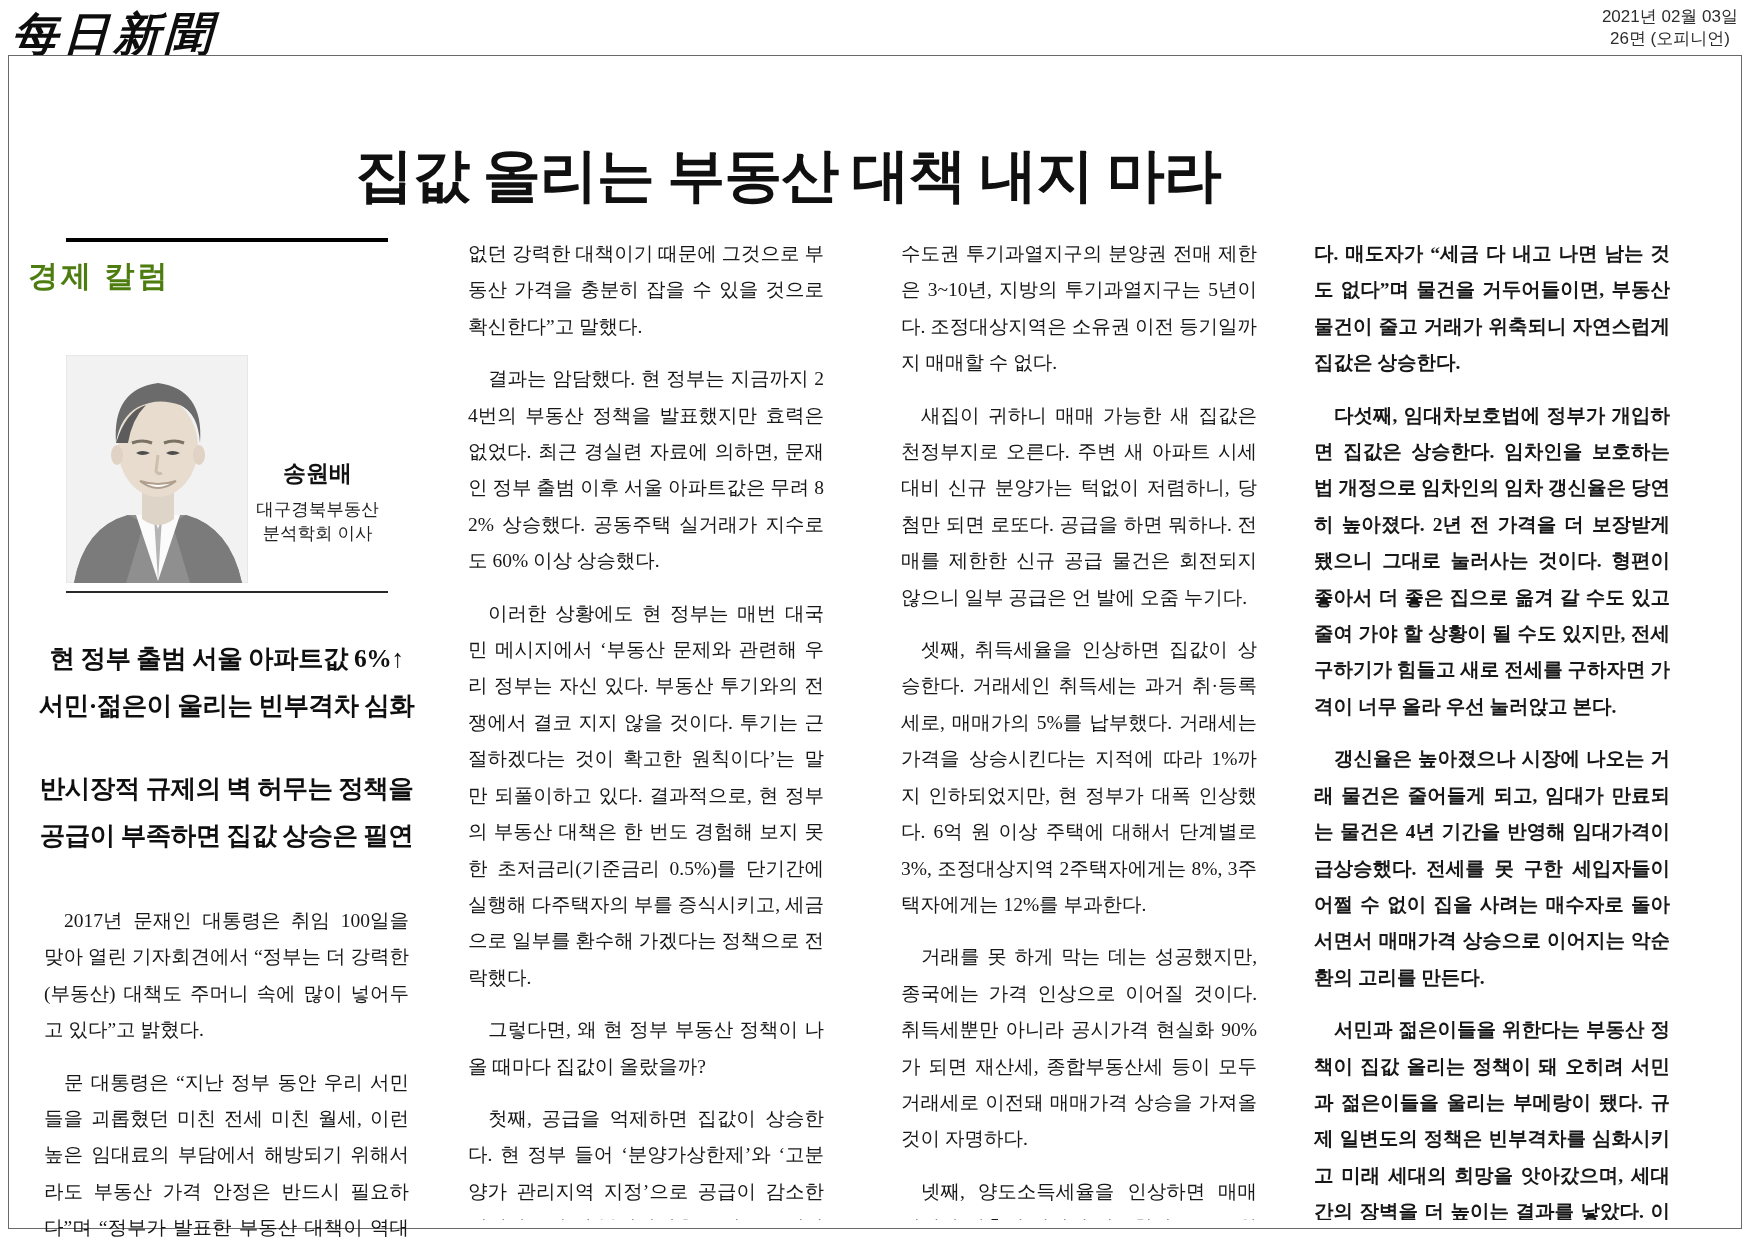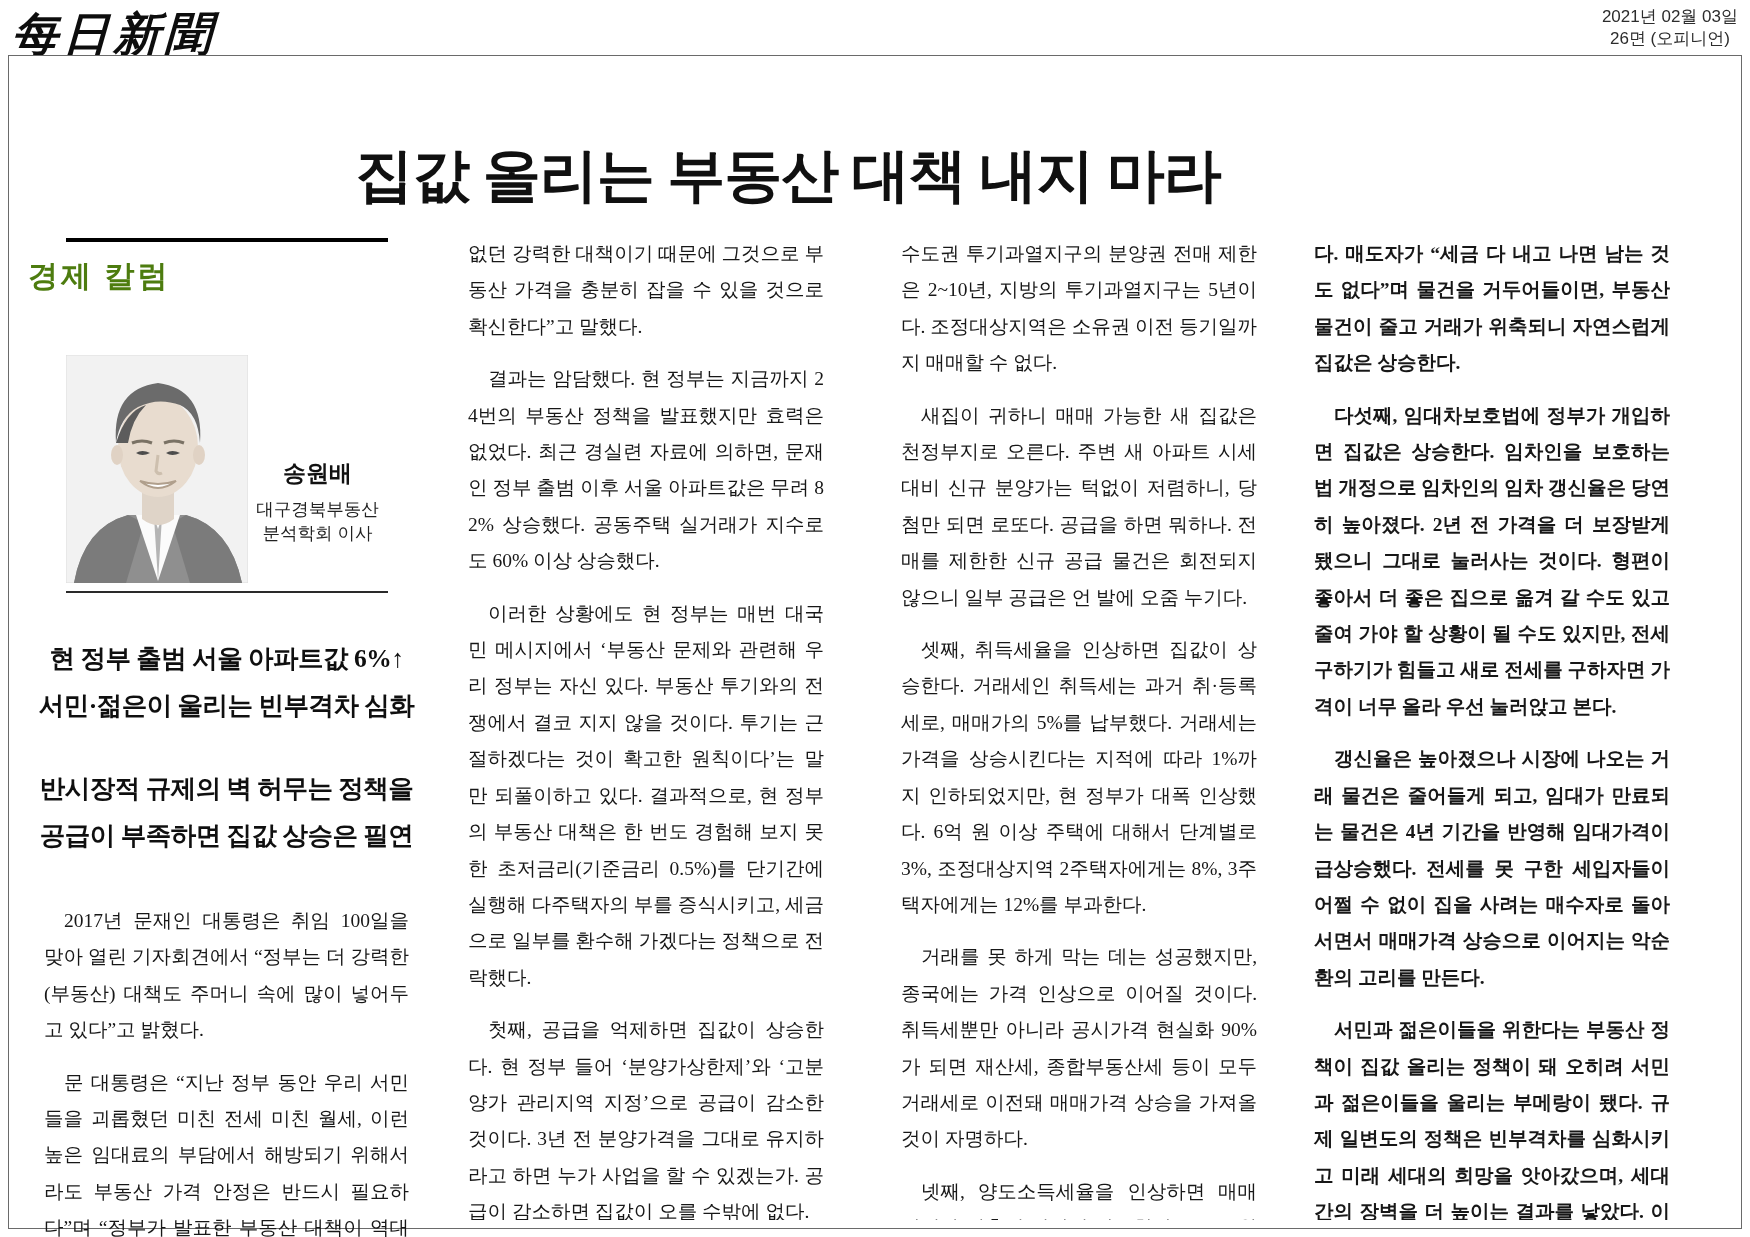--- a/index.html
+++ b/index.html
@@ -154,26 +154,27 @@
   <div class="author-intro">
     <p>2017년 문재인 대통령은 취임 100일을 맞아 열린 기자회견에서 “정부는 더 강력한 (부동산) 대책도 주머니 속에 많이 넣어두고 있다”고 밝혔다.</p>
     <p>문 대통령은 “지난 정부 동안 우리 서민들을 괴롭혔던 미친 전세 미친 월세, 이런 높은 임대료의 부담에서 해방되기 위해서라도 부동산 가격 안정은 반드시 필요하다”며 “정부가 발표한 부동산 대책이 역대에</p>
   </div>
 </div>
 
 <div class="col bcol1">
   <p class="cont">없던 강력한 대책이기 때문에 그것으로 부동산 가격을 충분히 잡을 수 있을 것으로 확신한다”고 말했다.</p>
   <p>결과는 암담했다. 현 정부는 지금까지 24번의 부동산 정책을 발표했지만 효력은 없었다. 최근 경실련 자료에 의하면, 문재인 정부 출범 이후 서울 아파트값은 무려 82% 상승했다. 공동주택 실거래가 지수로도 60% 이상 상승했다.</p>
   <p>이러한 상황에도 현 정부는 매번 대국민 메시지에서 ‘부동산 문제와 관련해 우리 정부는 자신 있다. 부동산 투기와의 전쟁에서 결코 지지 않을 것이다. 투기는 근절하겠다는 것이 확고한 원칙이다’는 말만 되풀이하고 있다. 결과적으로, 현 정부의 부동산 대책은 한 번도 경험해 보지 못한 초저금리(기준금리 0.5%)를 단기간에 실행해 다주택자의 부를 증식시키고, 세금으로 일부를 환수해 가겠다는 정책으로 전락했다.</p>
+  <p>그렇다면, 왜 현 정부 부동산 정책이 나올 때마다 집값이 올랐을까?</p>
   <p>첫째, 공급을 억제하면 집값이 상승한다. 현 정부 들어 ‘분양가상한제’와 ‘고분양가 관리지역 지정’으로 공급이 감소한 것이다. 3년 전 분양가격을 그대로 유지하라고 하면 누가 사업을 할 수 있겠는가. 공급이 감소하면 집값이 오를 수밖에 없다.</p>
   <p>둘째, 전매를 제한하면 집값이 상승한다.</p>
 </div>
 
 <div class="col bcol2">
-  <p class="cont">수도권 투기과열지구의 분양권 전매 제한은 2~10년, 지방의 투기과열지구는 5년이다. 조정대상지역은 소유권 이전 등기일까지 매매할 수 없다.</p>
+  <p class="cont">수도권 투기과열지구의 분양권 전매 제한은 3~10년, 지방의 투기과열지구는 5년이다. 조정대상지역은 소유권 이전 등기일까지 매매할 수 없다.</p>
   <p>새집이 귀하니 매매 가능한 새 집값은 천정부지로 오른다. 주변 새 아파트 시세 대비 신규 분양가는 턱없이 저렴하니, 당첨만 되면 로또다. 공급을 하면 뭐하나. 전매를 제한한 신규 공급 물건은 회전되지 않으니 일부 공급은 언 발에 오줌 누기다.</p>
   <p>셋째, 취득세율을 인상하면 집값이 상승한다. 거래세인 취득세는 과거 취·등록세로, 매매가의 5%를 납부했다. 거래세는 가격을 상승시킨다는 지적에 따라 1%까지 인하되었지만, 현 정부가 대폭 인상했다. 6억 원 이상 주택에 대해서 단계별로 3%, 조정대상지역 2주택자에게는 8%, 3주택자에게는 12%를 부과한다.</p>
   <p>거래를 못 하게 막는 데는 성공했지만, 종국에는 가격 인상으로 이어질 것이다. 취득세뿐만 아니라 공시가격 현실화 90%가 되면 재산세, 종합부동산세 등이 모두 거래세로 이전돼 매매가격 상승을 가져올 것이 자명하다.</p>
   <p>넷째, 양도소득세율을 인상하면 매매 거래가 위축돼 집값이 상승한다. 오는 6월부터 조정대상지역 2주택자는 20% 할증으로, 58~62%의 양도소득세를 부담하게 된</p>
 </div>
 
 <div class="col bcol3">
   <p class="cont">다. 매도자가 “세금 다 내고 나면 남는 것도 없다”며 물건을 거두어들이면, 부동산 물건이 줄고 거래가 위축되니 자연스럽게 집값은 상승한다.</p>
   <p>다섯째, 임대차보호법에 정부가 개입하면 집값은 상승한다. 임차인을 보호하는 법 개정으로 임차인의 임차 갱신율은 당연히 높아졌다. 2년 전 가격을 더 보장받게 됐으니 그대로 눌러사는 것이다. 형편이 좋아서 더 좋은 집으로 옮겨 갈 수도 있고 줄여 가야 할 상황이 될 수도 있지만, 전세 구하기가 힘들고 새로 전세를 구하자면 가격이 너무 올라 우선 눌러앉고 본다.</p>
   <p>갱신율은 높아졌으나 시장에 나오는 거래 물건은 줄어들게 되고, 임대가 만료되는 물건은 4년 기간을 반영해 임대가격이 급상승했다. 전세를 못 구한 세입자들이 어쩔 수 없이 집을 사려는 매수자로 돌아서면서 매매가격 상승으로 이어지는 악순환의 고리를 만든다.</p>

